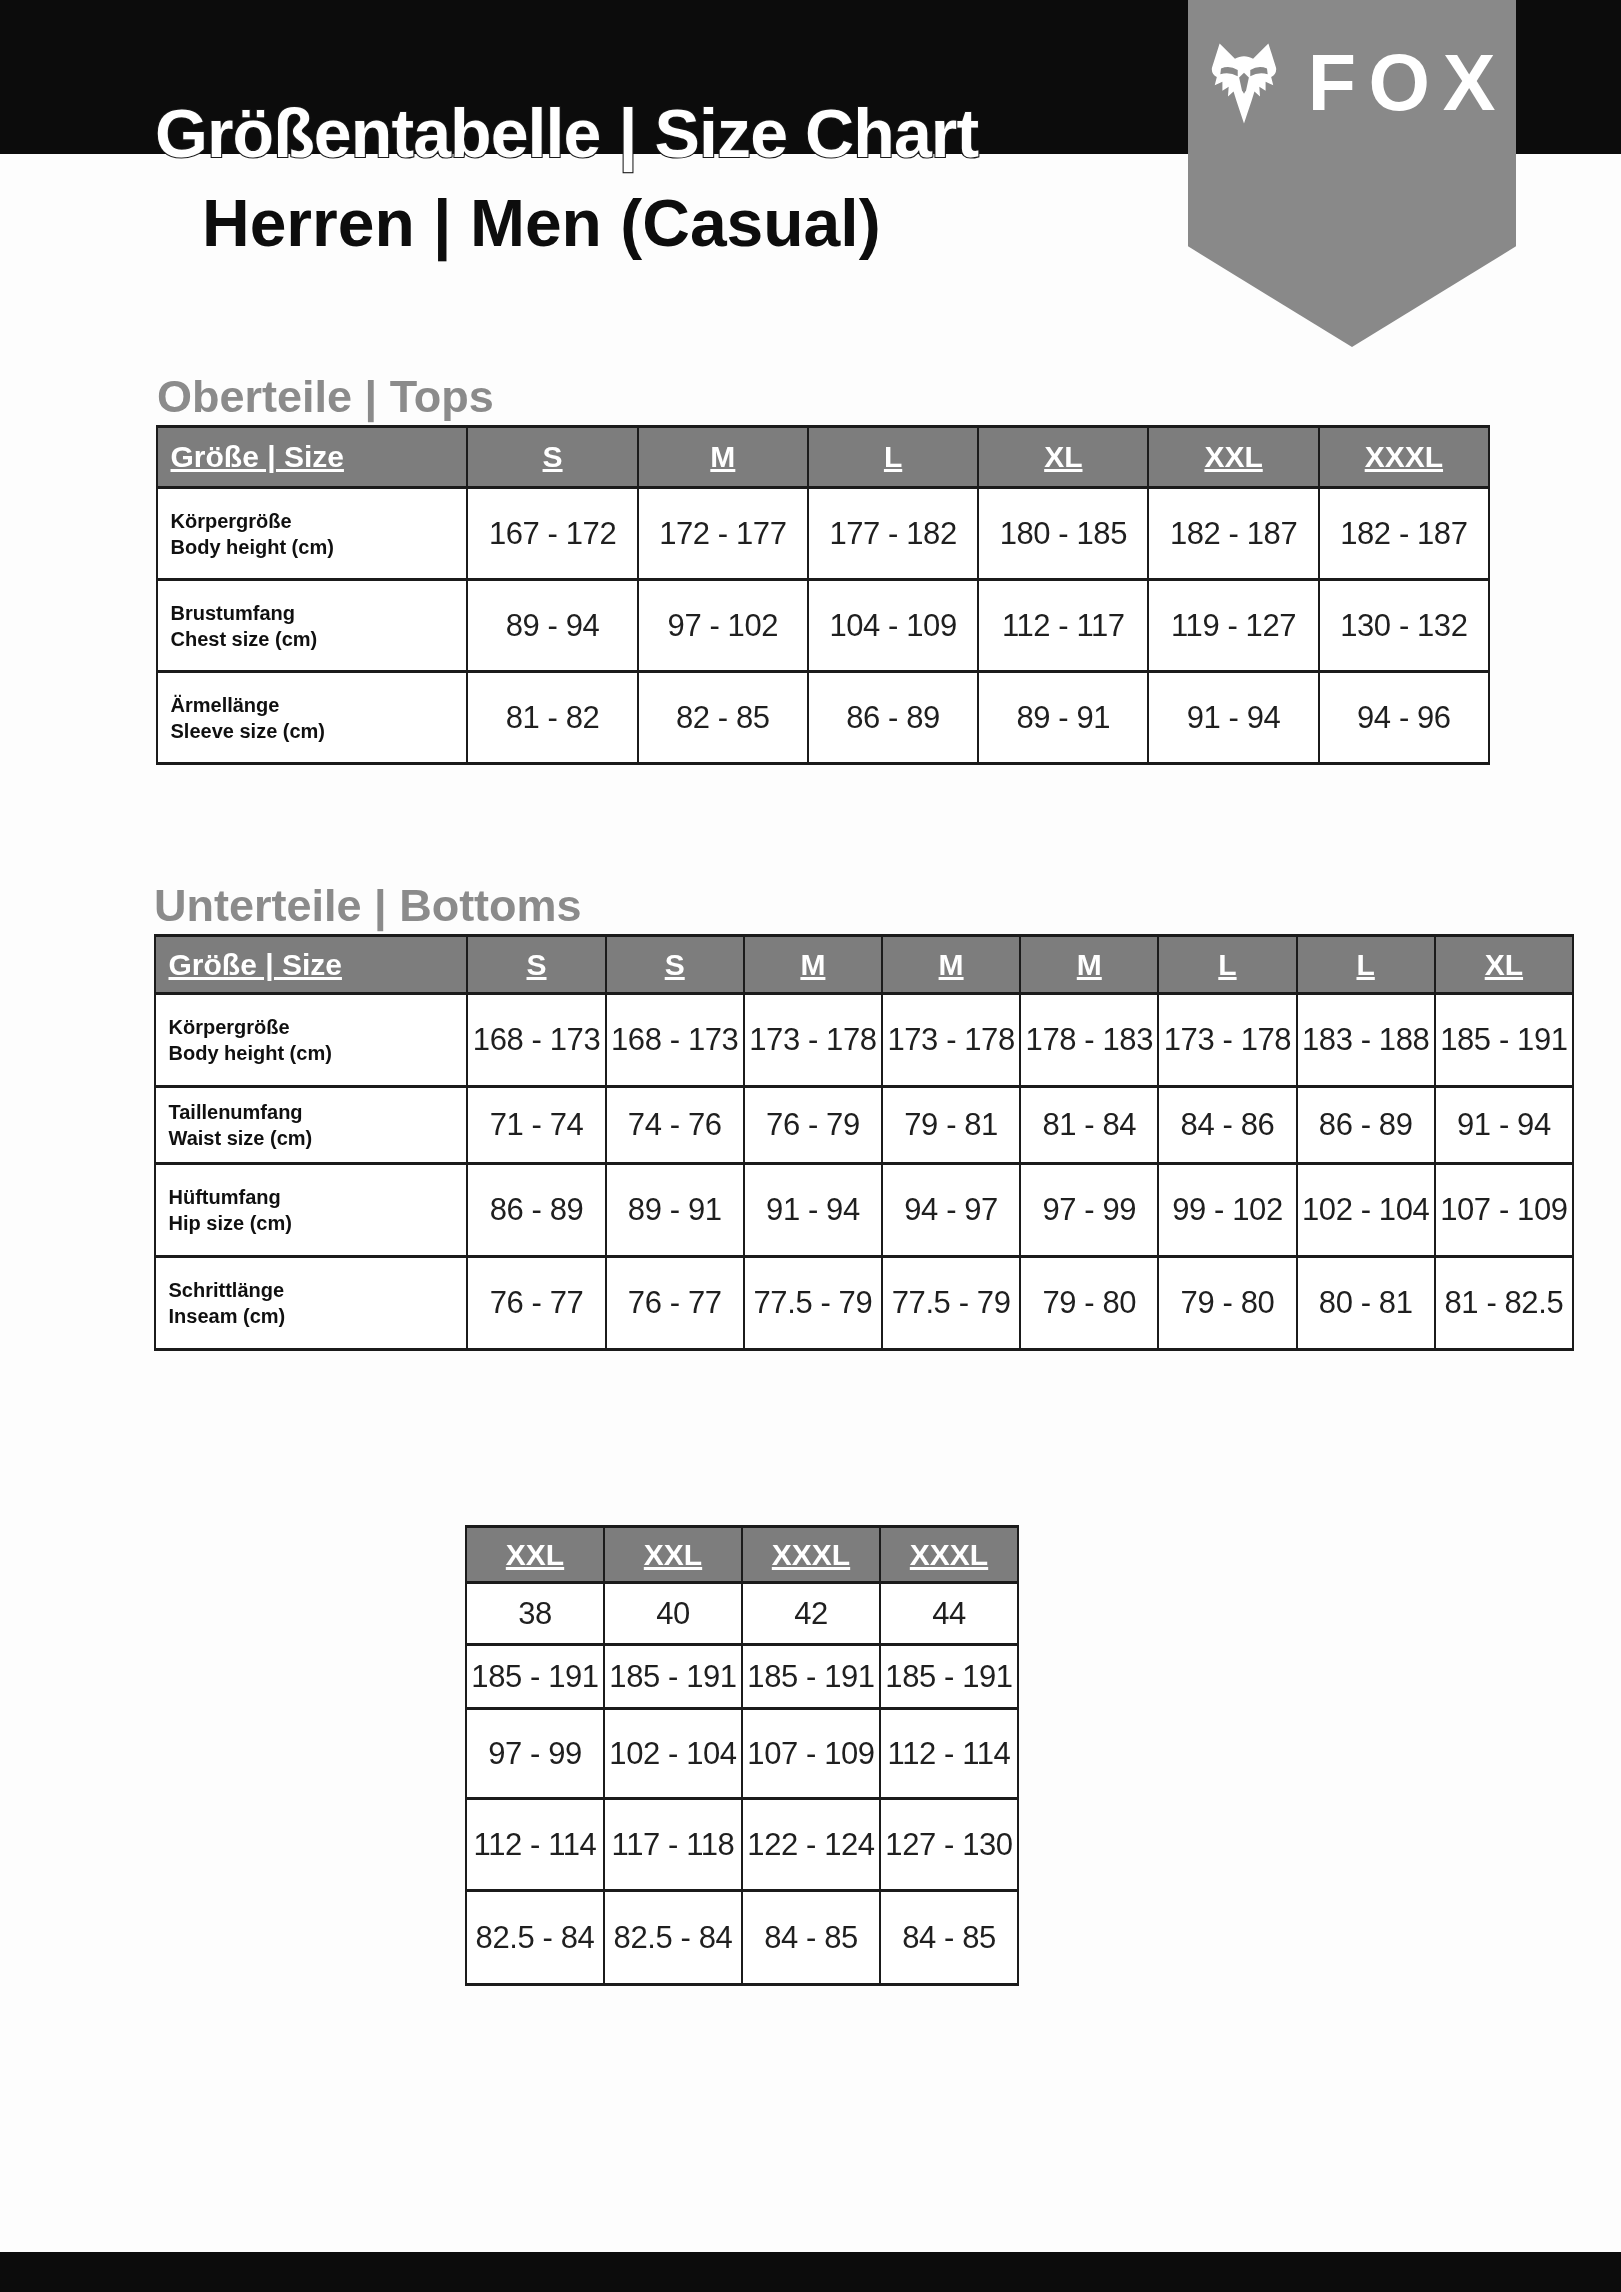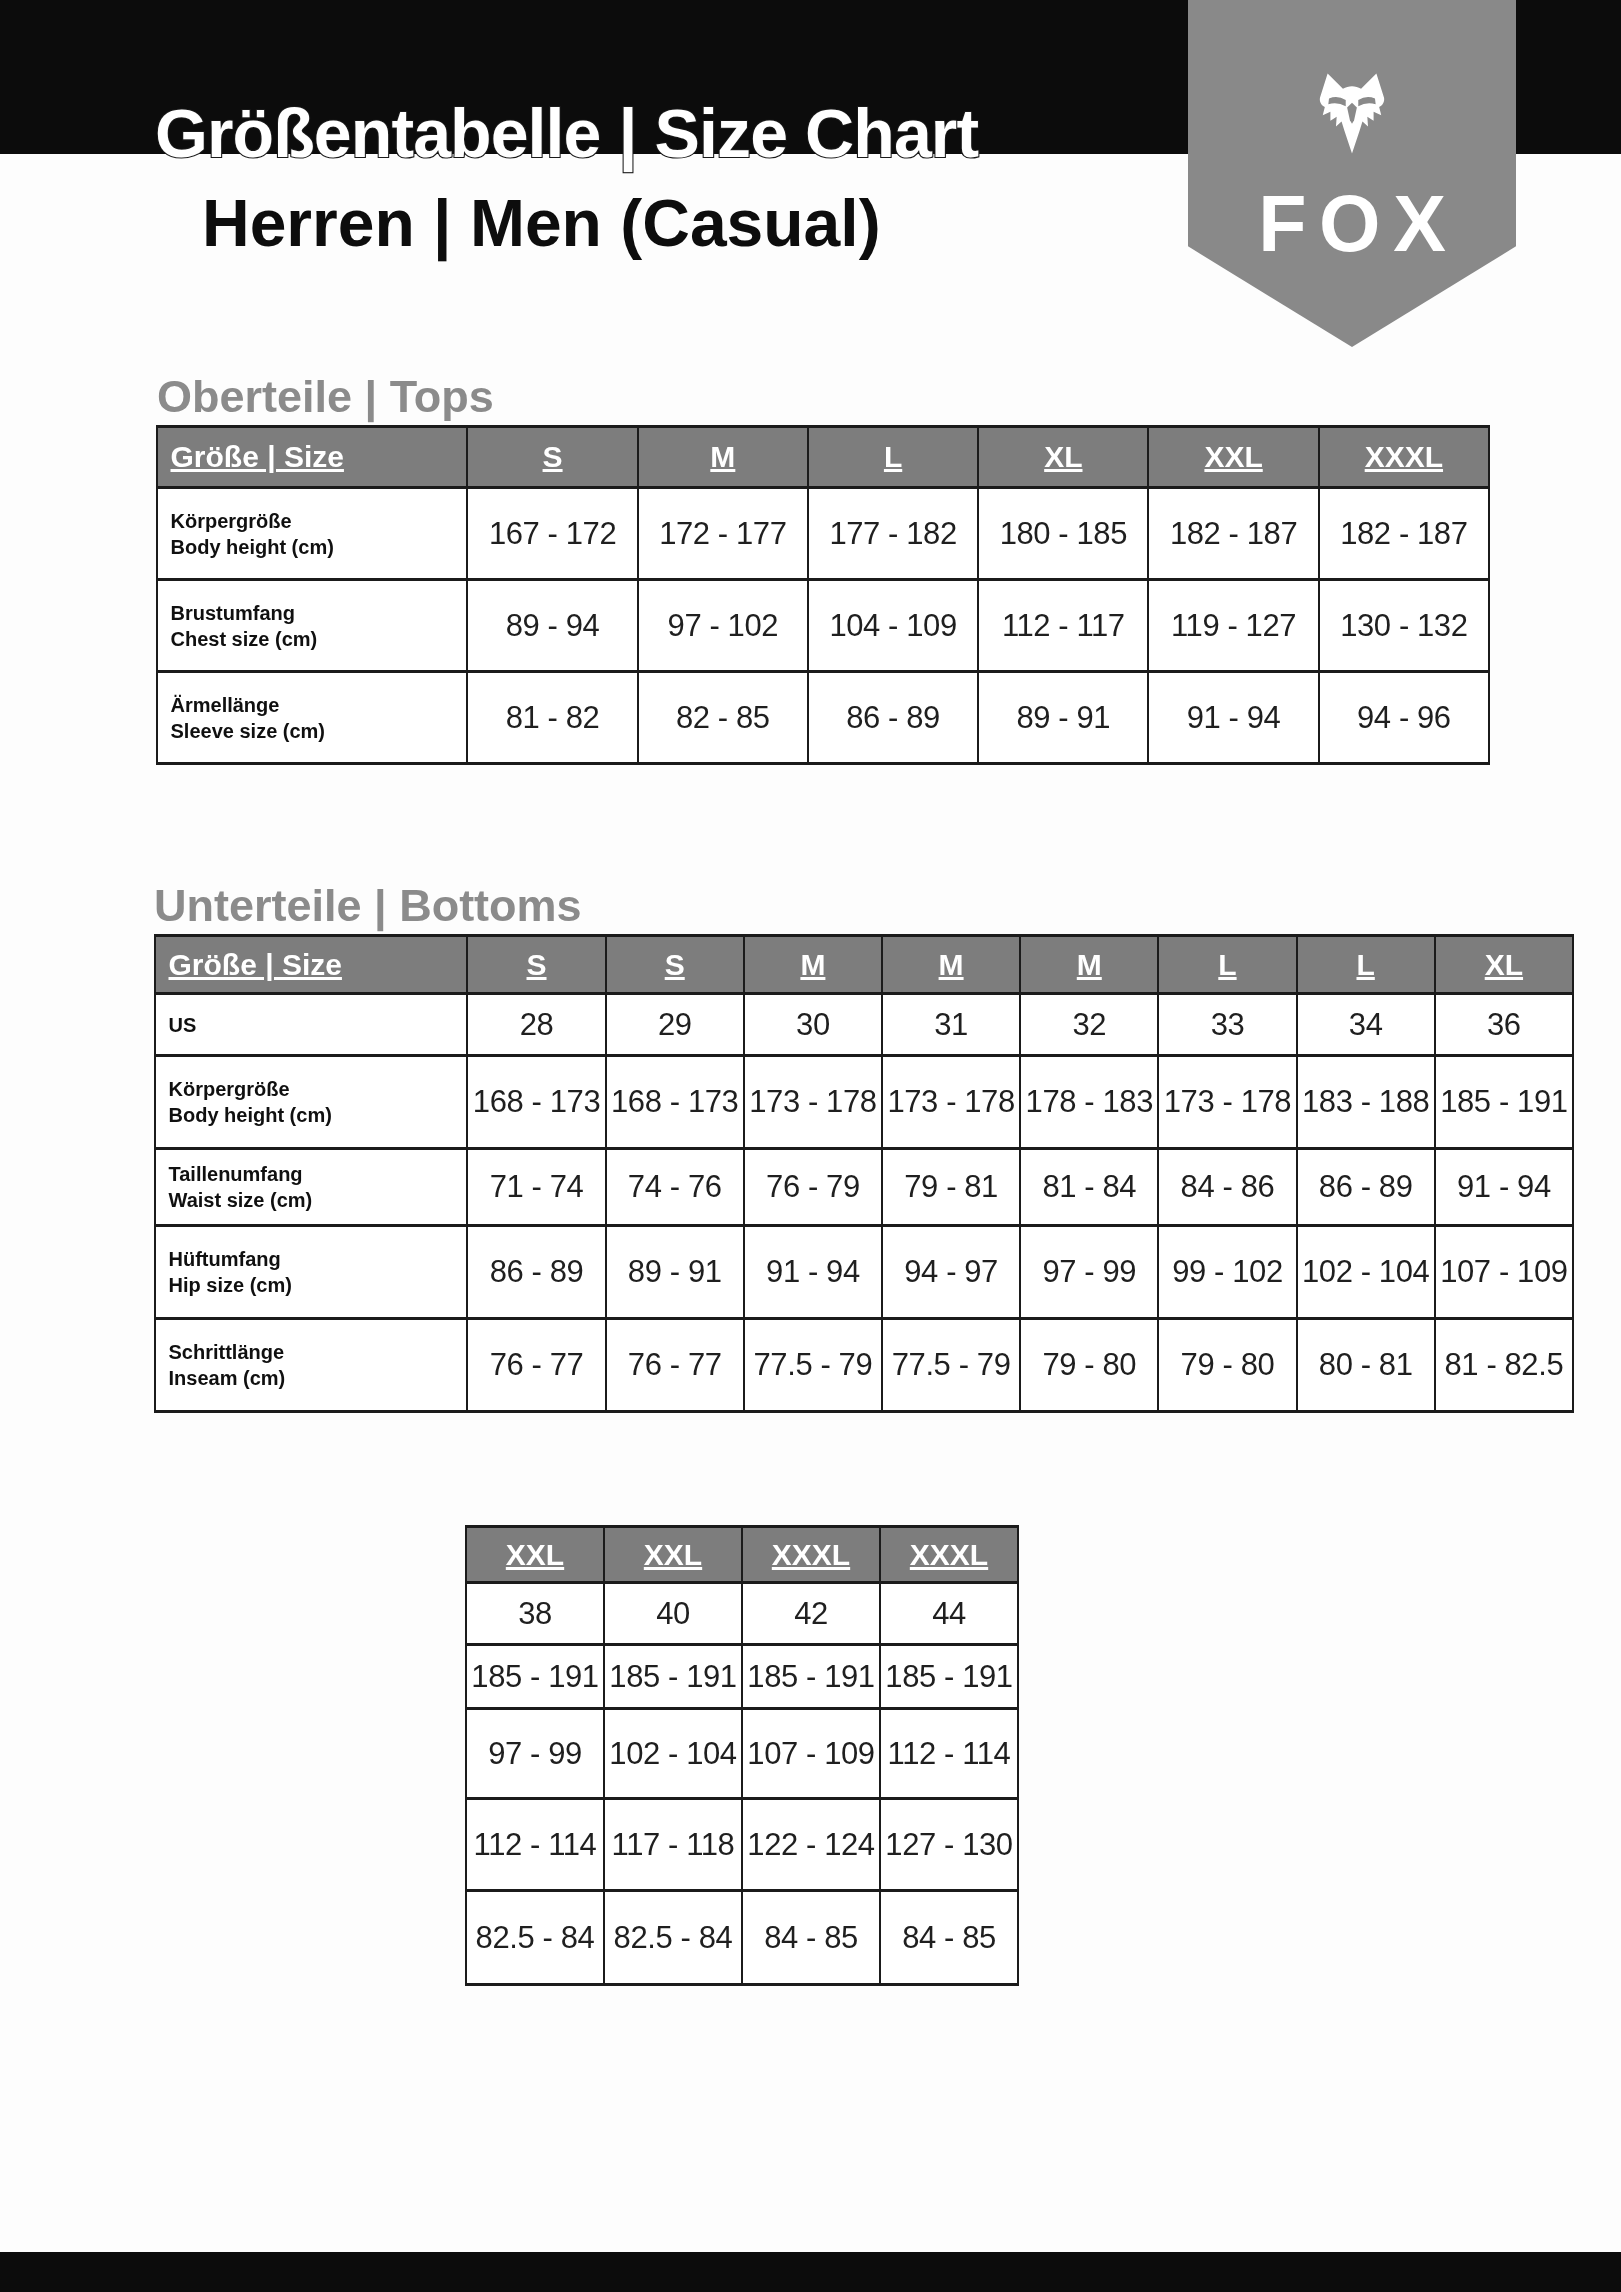--- a/index.html
+++ b/index.html
@@ -26,21 +26,21 @@
     color:#0d0d0d; z-index:3;
   }
 
   
   .banner {
     position:absolute; left:1188px; top:0; width:328px; height:347px;
     background:#898989; z-index:4;
     clip-path:polygon(0 0, 100% 0, 100% 71%, 50% 100%, 0 71%);
   }
   .banner-inner {
-    margin-top:70px; display:flex; align-items:center; justify-content:center; gap:29px;flex-direction:column;
+    margin-top:40px; display:flex; align-items:center; justify-content:center; gap:29px;
   }
   .fox-head { display:block; }
   .wordmark {
     color:#ffffff; font-size:79px; font-weight:bold;
     letter-spacing:0.16em; line-height:1; margin-right:-0.16em;
   }
 
   
   .section-heading {
     position:absolute; font-size:45px; font-weight:bold; line-height:1;
@@ -181,33 +181,20 @@
         <th class="corner">Größe | Size</th>
         <th>S</th>
         <th>S</th>
         <th>M</th>
         <th>M</th>
         <th>M</th>
         <th>L</th>
         <th>L</th>
         <th>XL</th>
       </tr>
-      <tr style="height:62px">
-        <td class="label">
-          <span class="de">US</span>
-        </td>
-        <td class="val">28</td>
-        <td class="val">29</td>
-        <td class="val">30</td>
-        <td class="val">31</td>
-        <td class="val">32</td>
-        <td class="val">33</td>
-        <td class="val">34</td>
-        <td class="val">36</td>
-      </tr>
       <tr style="height:93px">
         <td class="label">
           <span class="de">Körpergröße</span>
           <span class="en">Body height (cm)</span>
         </td>
         <td class="val">168 - 173</td>
         <td class="val">168 - 173</td>
         <td class="val">173 - 178</td>
         <td class="val">173 - 178</td>
         <td class="val">178 - 183</td>

